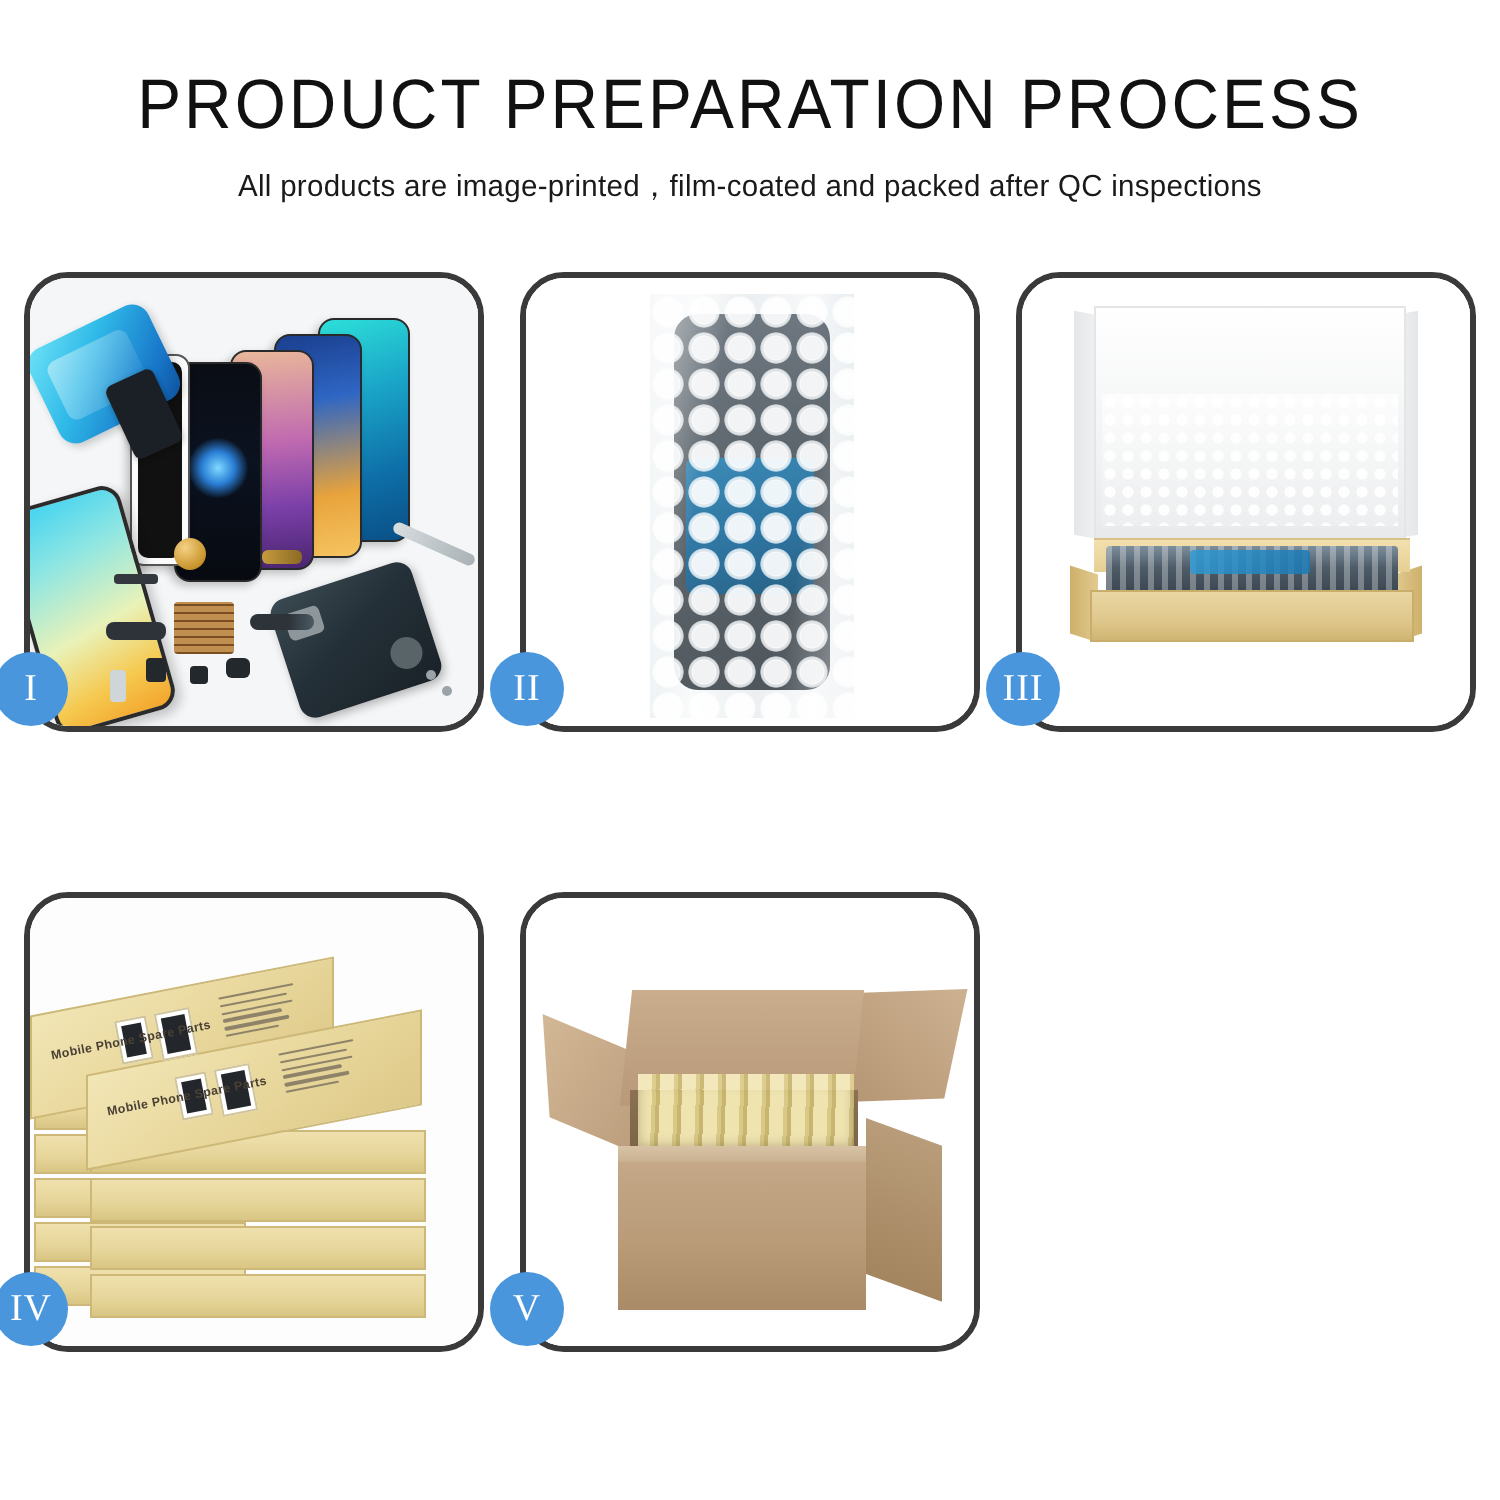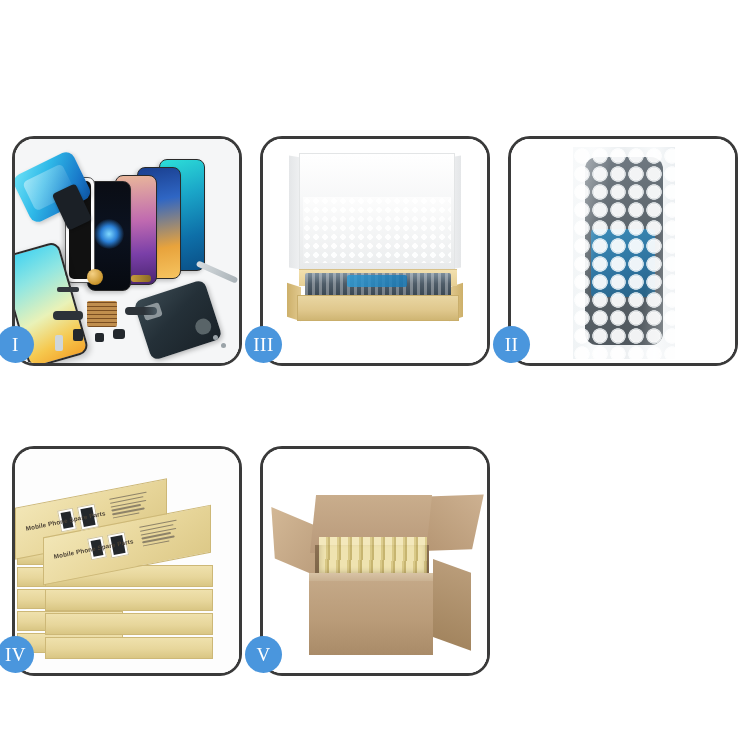--- a/index.html
+++ b/index.html
@@ -436,20 +436,24 @@
     position:absolute; left:112px; top:16px; width:58px; height:22px;
     background:linear-gradient(120deg,rgba(255,255,255,.9),rgba(255,255,255,.1));
     transform: rotate(-18deg);
   }
 </style>
 </head>
 <body>
 
 <div class="page">
 
+  <div class="header">
+    <h1 class="title">PRODUCT PREPARATION PROCESS</h1>
+    <p class="subtitle">All products are image-printed，film-coated and packed after QC inspections</p>
+  </div>
 
   <div class="grid">
 
     <div class="panel p1">
       <div class="panel-clip">
         <div class="bg"></div>
 
         <div class="phone-fan">
           <div class="fanphone fp5"></div>
           <div class="fanphone fp4"></div>
@@ -473,50 +477,50 @@
         <div class="part pt-sq2"></div>
         <div class="part pt-sq3"></div>
         <div class="part pt-sq4"></div>
         <div class="part pt-scr1"></div>
         <div class="part pt-scr2"></div>
         <div class="part pt-tool"></div>
       </div>
       <div class="badge">I</div>
     </div>
 
+    <div class="panel p2">
+      <div class="panel-clip">
+        <div class="bg"></div>
+        <div class="wrap-sleeve"></div>
+        <div class="wrap-inner"></div>
+        <div class="wrap-blue"></div>
+        <div class="bubbles"></div>
+        <div class="bubbles2"></div>
+        <div class="sheen"></div>
+      </div>
+      <div class="badge">II</div>
+    </div>
+
     <div class="panel p3">
       <div class="panel-clip">
         <div class="bg"></div>
         <div class="lid-flapL"></div>
         <div class="lid-flapR"></div>
         <div class="lid-back"></div>
         <div class="foam"></div>
         <div class="tray-sideL"></div>
         <div class="tray-sideR"></div>
         <div class="tray-top"></div>
         <div class="product-strip"></div>
         <div class="product-blue"></div>
         <div class="tray-front"></div>
       </div>
       <div class="badge">III</div>
     </div>
 
-    <div class="panel p2">
-      <div class="panel-clip">
-        <div class="bg"></div>
-        <div class="wrap-sleeve"></div>
-        <div class="wrap-inner"></div>
-        <div class="wrap-blue"></div>
-        <div class="bubbles"></div>
-        <div class="bubbles2"></div>
-        <div class="sheen"></div>
-      </div>
-      <div class="badge">II</div>
-    </div>
-
     <div class="panel p4">
       <div class="panel-clip">
         <div class="bg"></div>
         <div class="stack">
           <div class="kbox sl1"></div>
           <div class="kbox sl2"></div>
           <div class="kbox sl3"></div>
           <div class="kbox sl4"></div>
           <div class="kbox sl5"></div>
 

